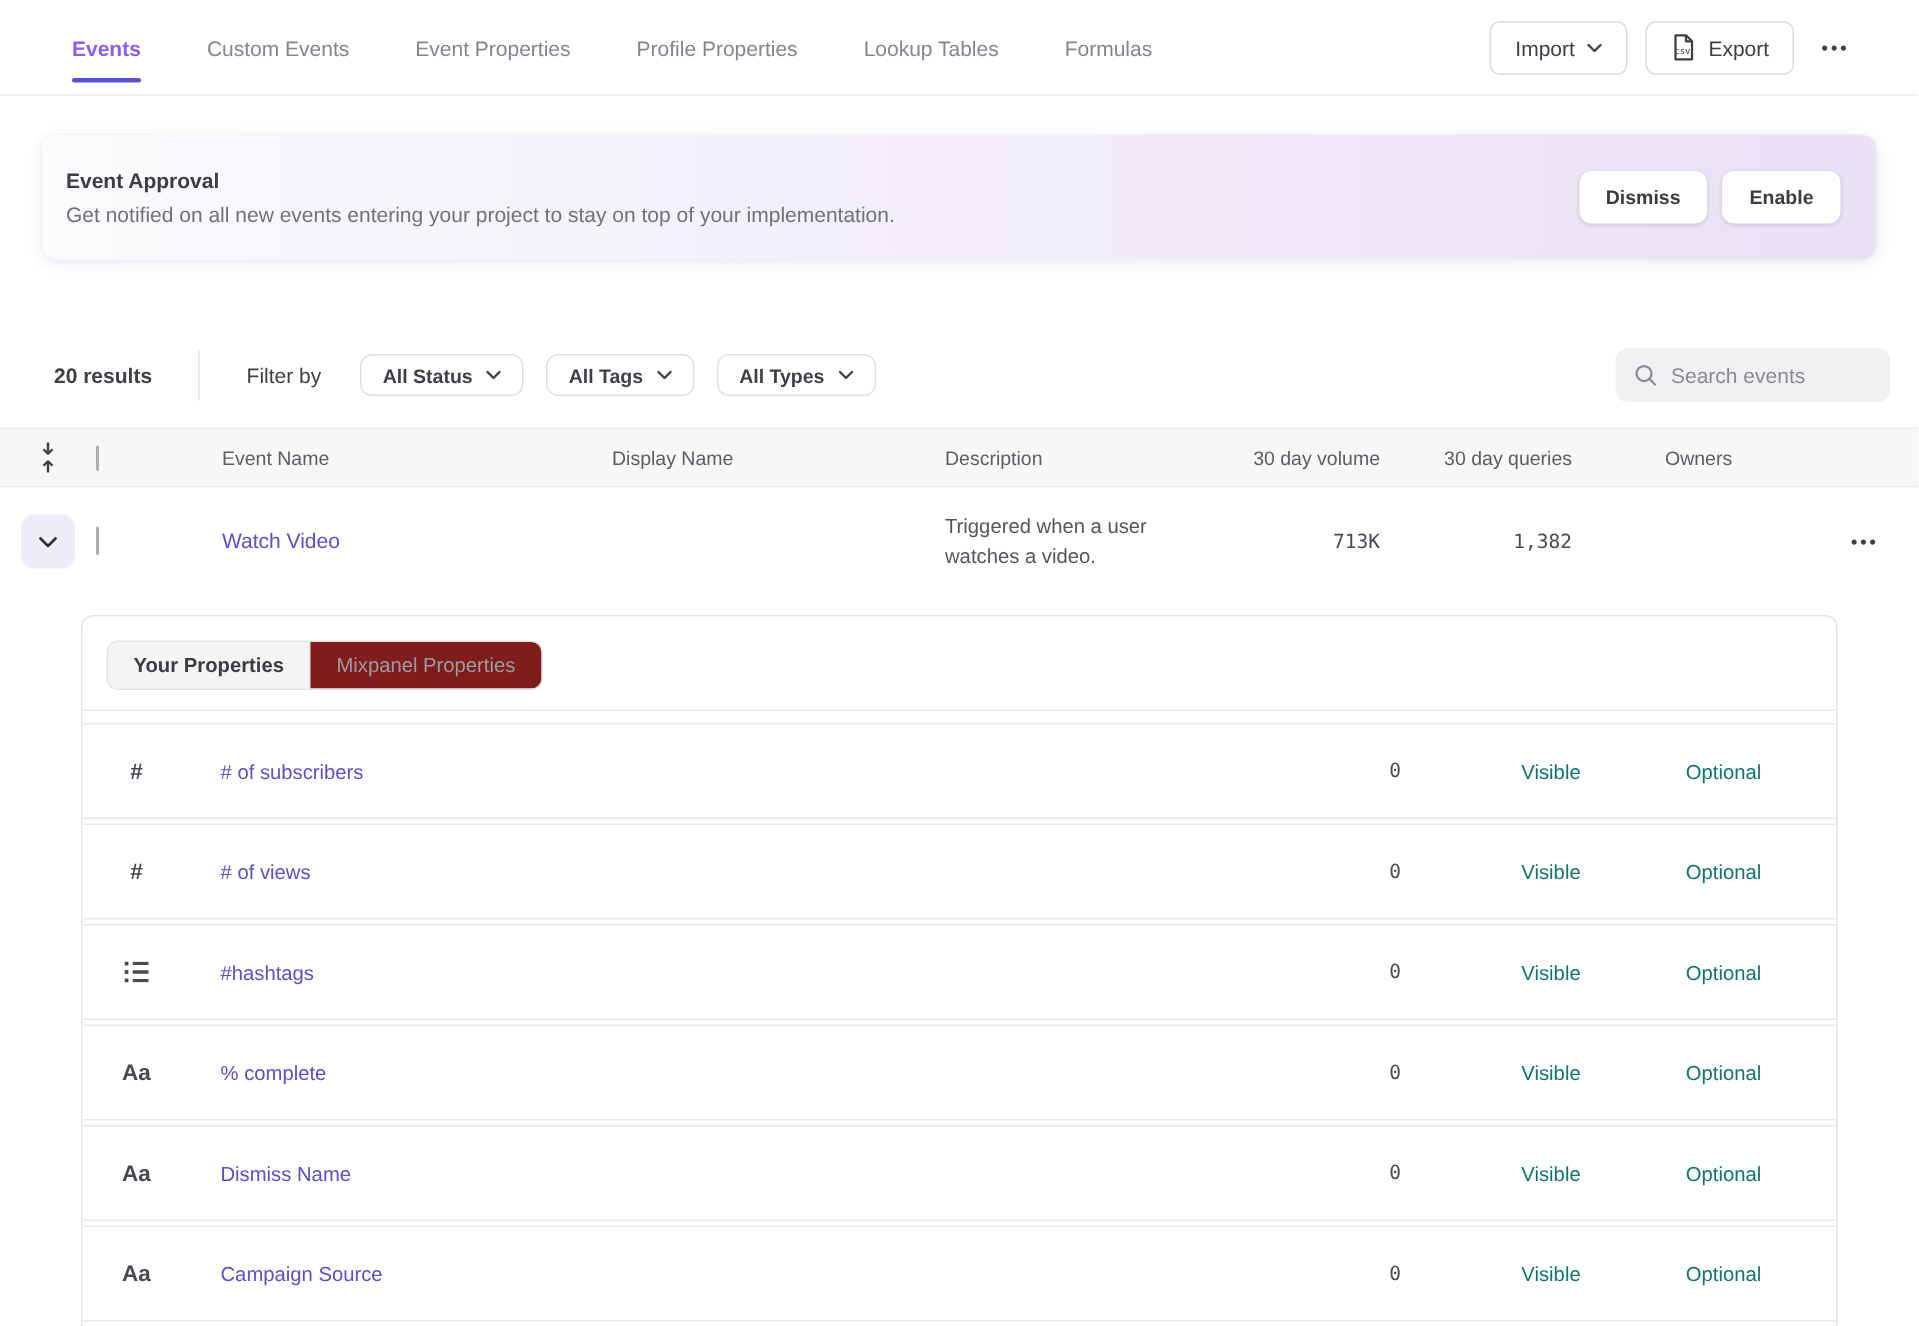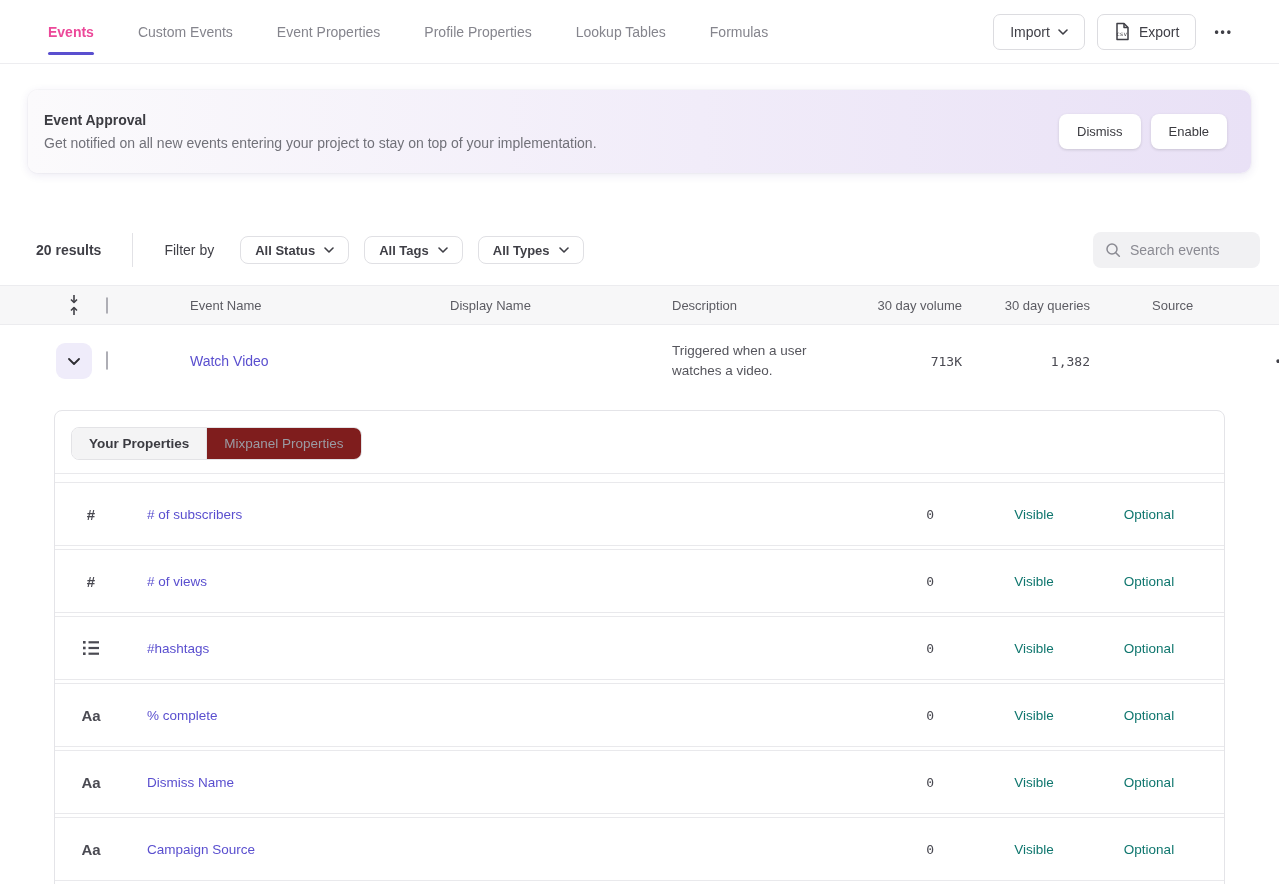--- a/index.html
+++ b/index.html
@@ -4,63 +4,63 @@
 <style>
   * { margin:0; padding:0; box-sizing:border-box; }
   html,body { width:1279px; height:884px; overflow:hidden; background:#fff;
     font-family:"Liberation Sans", sans-serif; color:#3f3f46; }
 
   
   .topbar { height:64px; display:flex; align-items:center; padding:0 40px 0 48px;
     border-bottom:1px solid #ededf0; background:#fff; }
   .tabs { display:flex; gap:44px; align-items:center; }
   .tab { font-size:14px; color:#85858d; cursor:pointer; position:relative; white-space:nowrap; }
-  .tab.active { color:#ec4899; font-weight:bold; }
+  .tab.active { color:#8b5cf6; font-weight:bold; }
   .tab.active::after { content:""; position:absolute; left:0; right:0; bottom:-15px;
     height:3px; background:#5a4fcf; border-radius:2px; }
   .topbar-right { margin-left:auto; display:flex; align-items:center; gap:12px; }
   .btn { display:inline-flex; align-items:center; gap:8px; background:#fff;
     border:1px solid #dcdce0; border-radius:7px; height:36px; padding:0 16px;
     font-size:14px; font-weight:500; color:#3f3f46; cursor:pointer;text-align:right; }
   .more-btn { border:none; background:none; font-size:12px; letter-spacing:2px;
     color:#3f3f46; cursor:pointer; padding:4px 6px; font-weight:bold; }
 
   
   .banner { margin:26px 28px 0; height:83px; border-radius:10px;
     background:linear-gradient(90deg,#fbfafc 0%,#f1ecf9 55%,#e9e1f6 100%);
     box-shadow:0 2px 10px rgba(60,40,140,0.10), 0 0 0 1px rgba(0,0,0,0.02);
     display:flex; align-items:center; padding:0 24px 0 16px; }
   .banner-text { display:flex; flex-direction:column; gap:7px; }
   .banner-title { font-size:14px; font-weight:bold; color:#3c3c42; }
   .banner-desc { font-size:14px; color:#717179; }
   .banner-actions { margin-left:auto; display:flex; gap:10px; }
   .banner-btn { background:#fff; border:none; border-radius:8px; padding:10px 18px;
-    font-size:13px; font-weight:400; color:#3b3b40; cursor:pointer;
+    font-size:13px; font-weight:700; color:#3b3b40; cursor:pointer;
     box-shadow:0 1px 3px rgba(0,0,0,0.14); font-family:inherit; }
 
   
   .filter-bar { margin-top:59px; height:36px; display:flex; align-items:center;
     padding:0 19px 0 36px; }
   .results { font-size:14px; font-weight:bold; color:#3f3f46; }
   .vdivider { width:1px; height:34px; background:#e2e2e6; margin:0 31px; }
   .filter-by { font-size:14px; font-weight:500; color:#3f3f46; margin-right:26px; }
   .dropdowns { display:flex; gap:15px; }
   .dropdown { display:inline-flex; align-items:center; gap:9px; background:#fff;
     border:1px solid #e0e0e4; border-radius:8px; height:28px; padding:0 14px;
     font-size:13px; font-weight:bold; color:#3f3f46; cursor:pointer; }
-  .search-box { margin-left:auto; width:167px; height:36px; background:#f1f1f3;
+  .search-box { margin-left:auto; width:183px; height:36px; background:#f1f1f3;
     border-radius:8px; display:flex; align-items:center; padding:0 12px; gap:9px; }
   .search-box input { border:none; background:transparent; outline:none; width:100%;
     font-size:14px; color:#3f3f46; font-family:inherit; }
   .search-box input::placeholder { color:#8a8a92; }
 
   
   .tgrid { display:grid;
     grid-template-columns:64px 56px 260px 222px 200px 118px 128px 180px 1fr;
-    align-items:center;padding-left:42px; }
+    align-items:center; }
   .thead { margin-top:17px; height:40px; background:#f7f7f8;
     border-top:1px solid #ececef; border-bottom:1px solid #ececef;
     font-size:13px; color:#5c5c63; font-weight:500; }
   .cell-pad { padding-left:28px; }
   .cell-right { text-align:right; }
   .cell-owners { padding-left:62px; }
   .c-center { display:flex; justify-content:center; align-items:center; }
   .checkbox { width:19px; height:19px; border:1px solid #aeaeb5; border-radius:4px;
     background:#fff; cursor:pointer; }
 
@@ -190,21 +190,21 @@
       <line x1="7" y1="21" x2="7" y2="14" stroke="#3f3f46" stroke-width="1.6"></line>
       <polyline points="4,16.5 7,13.5 10,16.5" fill="none" stroke="#3f3f46" stroke-width="1.6" stroke-linejoin="round"></polyline>
     </svg>
   </div>
   <div><span class="checkbox"></span></div>
   <div class="cell-pad">Event Name</div>
   <div class="cell-pad">Display Name</div>
   <div class="cell-pad">Description</div>
   <div class="cell-right">30 day volume</div>
   <div class="cell-right">30 day queries</div>
-  <div class="cell-owners">Source</div>
+  <div class="cell-owners">Owners</div>
   <div></div>
 </div>
 
 <div class="event-row tgrid">
   <div class="c-center">
     <button class="expander">
       <svg width="12" height="7" viewBox="0 0 12 7">
           <polyline points="1,1 6,6 11,1" fill="none" stroke="#2e2e33" stroke-width="1.8" stroke-linecap="round" stroke-linejoin="round"></polyline>
         </svg>
     </button>

